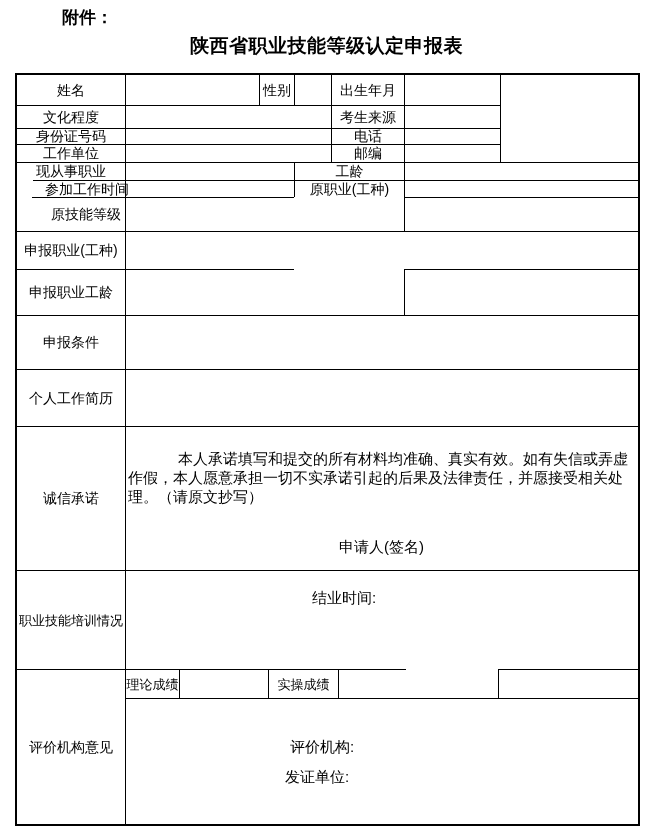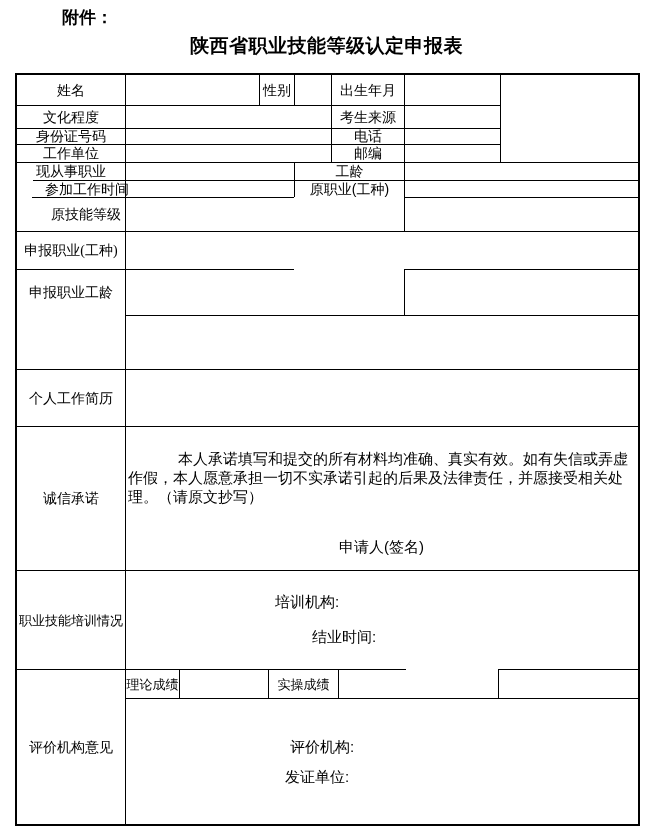--- a/index.html
+++ b/index.html
@@ -23,21 +23,21 @@
     width:621px; height:749px;
     border:2px solid #000;
   }
   .c {
     position:absolute; box-sizing:border-box;
     border-left:1px solid #000; border-top:1px solid #000;
     display:flex; align-items:center; justify-content:center;
     font-size:14px; line-height:15px; overflow:hidden;
     white-space:nowrap;
   }
-  .no-l { border-left:none;font-family:Liberation Serif, serif; }
+  .no-l { border-left:none; }
   .no-t { border-top:none; }
   .fs13 { font-size:13px; }
   
   .blk {
     display:block; white-space:normal;
     font-size:15px; line-height:19px; text-align:left;
     padding:22px 3px 0 2px;
   }
   .para { text-indent:50px; }
   .sig { margin-top:31px;text-align:center; }
@@ -93,34 +93,34 @@
   <div class="c" style="left:108px;top:122px;width:169px;height:34px"></div>
   <div class="c" style="left:387px;top:122px;width:234px;height:34px"></div>
 
   <div class="c no-l" style="left:0;top:156px;width:108px;height:38px">申报职业(工种)</div>
   <div class="c" style="left:108px;top:156px;width:513px;height:38px"></div>
 
   <div class="c no-l" style="left:0;top:194px;width:108px;height:46px">申报职业工龄</div>
   <div class="c" style="left:108px;top:194px;width:169px;height:46px"></div>
   <div class="c" style="left:387px;top:194px;width:234px;height:46px"></div>
 
+  <div class="c no-l" style="left:0;top:240px;width:108px;height:54px">申报条件</div>
   <div class="c" style="left:108px;top:240px;width:513px;height:54px"></div>
 
   <div class="c no-l" style="left:0;top:294px;width:108px;height:57px">个人工作简历</div>
   <div class="c" style="left:108px;top:294px;width:513px;height:57px"></div>
 
   <div class="c no-l" style="left:0;top:351px;width:108px;height:144px">诚信承诺</div>
   <div class="c blk" style="left:108px;top:351px;width:513px;height:144px">
     <div class="para">本人承诺填写和提交的所有材料均准确、真实有效。如有失信或弄虚作假，本人愿意承担一切不实承诺引起的后果及法律责任，并愿接受相关处理。（请原文抄写）</div>
     <div class="sig">申请人(签名)</div>
   </div>
 
   <div class="c no-l fs13" style="left:0;top:495px;width:108px;height:99px">职业技能培训情况</div>
   <div class="c blk2" style="left:108px;top:495px;width:513px;height:99px">
-    <p class="fl t1">培训机构:</p>
     <p class="fl t2">结业时间:</p>
   </div>
 
   <div class="c no-l" style="left:0;top:594px;width:108px;height:155px">评价机构意见</div>
   <div class="c fs13" style="left:108px;top:594px;width:54px;height:29px">理论成绩</div>
   <div class="c" style="left:162px;top:594px;width:89px;height:29px"></div>
   <div class="c fs13" style="left:251px;top:594px;width:70px;height:29px">实操成绩</div>
   <div class="c" style="left:321px;top:594px;width:68px;height:29px"></div>
   <div class="c" style="left:481px;top:594px;width:140px;height:29px"></div>
 

